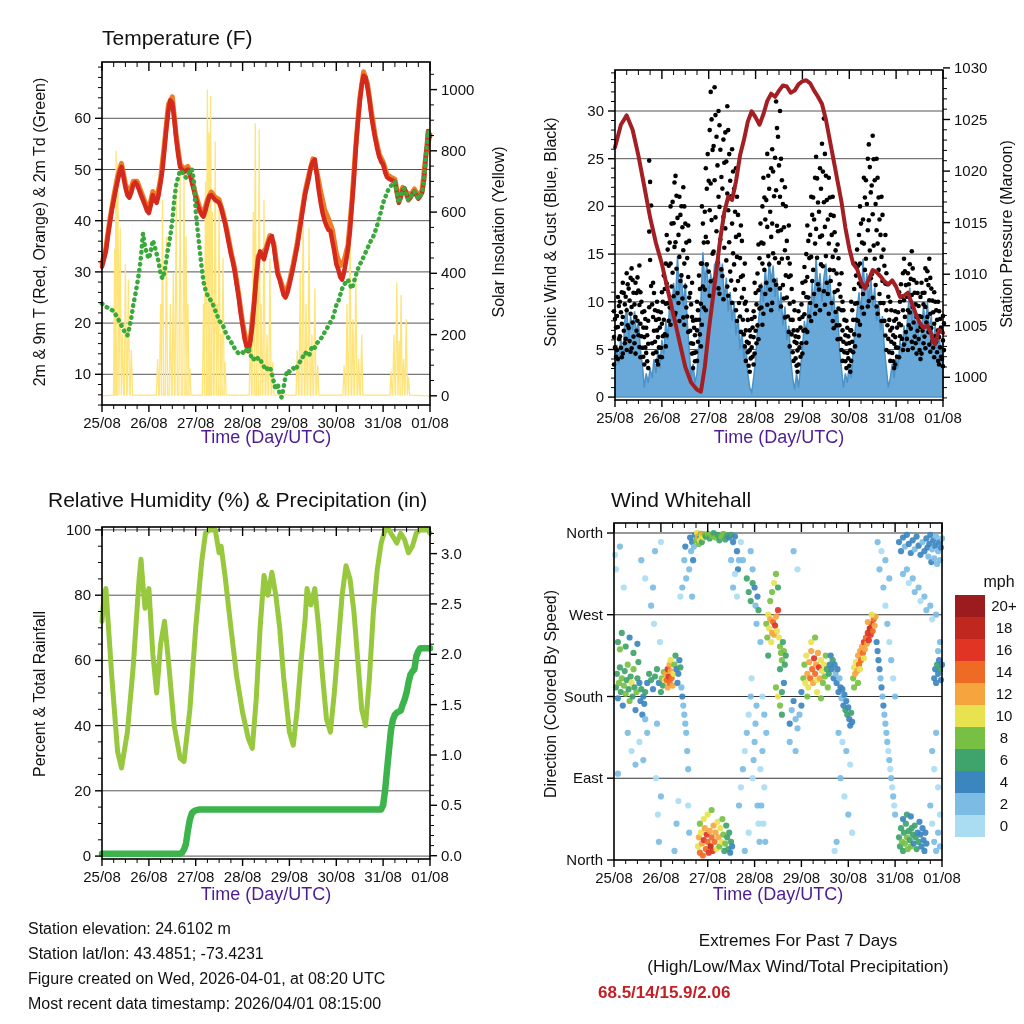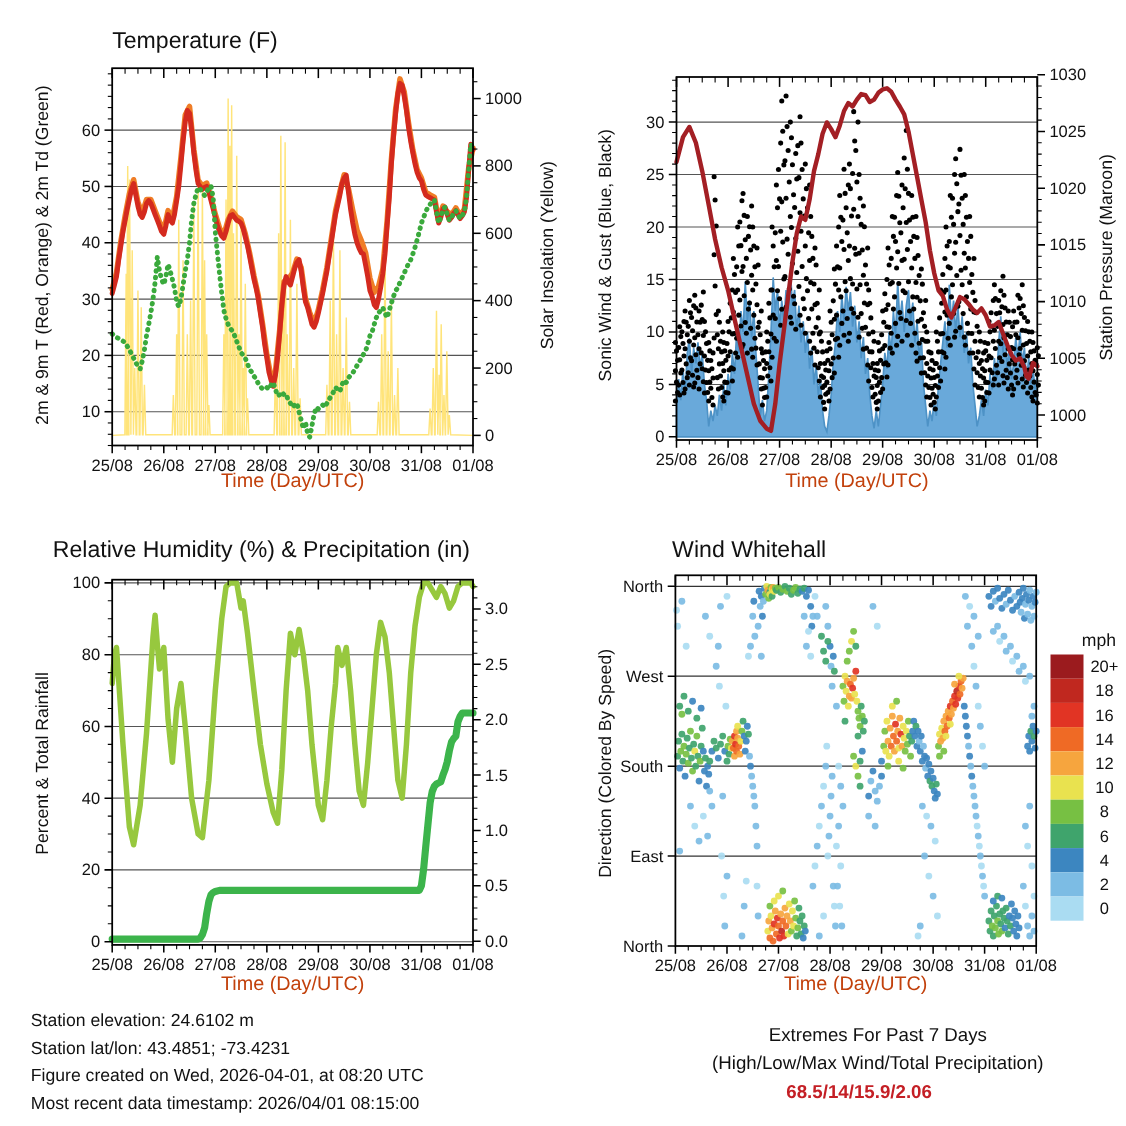--- a/index.html
+++ b/index.html
@@ -1,27 +1,27 @@
 <!DOCTYPE html>
 <html><head>
 <meta charset="utf-8">
 <style>
   html,body{margin:0;padding:0;background:#fff;}
   #stage{position:relative;width:1024px;height:1024px;background:#fff;overflow:hidden;
          font-family:"Liberation Sans", sans-serif;color:#111;}
   svg{position:absolute;}
   svg text{font-family:"Liberation Sans", sans-serif;}
   .chart-title{position:absolute;text-align:left;font-size:21px;color:#111;white-space:nowrap;}
-  .xlabel{position:absolute;text-align:center;font-size:18px;color:#c2410c;}
+  .xlabel{position:absolute;text-align:center;font-size:18px;color:#4c1d95;}
   .vlabel{position:absolute;width:420px;text-align:center;font-size:16px;color:#111;
           transform:rotate(-90deg);white-space:nowrap;}
   #footer{position:absolute;left:28px;top:916px;font-size:16px;line-height:25px;color:#111;}
   #extremes{position:absolute;left:598px;top:928px;width:400px;text-align:center;
             font-size:17px;line-height:26px;color:#111;}
-  #extremes .val{font-weight:bold;text-align:center;padding-right:34px;}
+  #extremes .val{font-weight:bold;text-align:left;padding-right:34px;}
 </style>
 </head>
 <body>
 
 <div id="stage">
 
   <svg id="svg-temp" style="left:0;top:0" width="512" height="470" viewBox="0 0 512 470">
       <line x1="102" x2="430" y1="374.3" y2="374.3" stroke="#555" stroke-width="1"></line>
       <line x1="102" x2="430" y1="323.1" y2="323.1" stroke="#555" stroke-width="1"></line>
       <line x1="102" x2="430" y1="271.9" y2="271.9" stroke="#555" stroke-width="1"></line>

